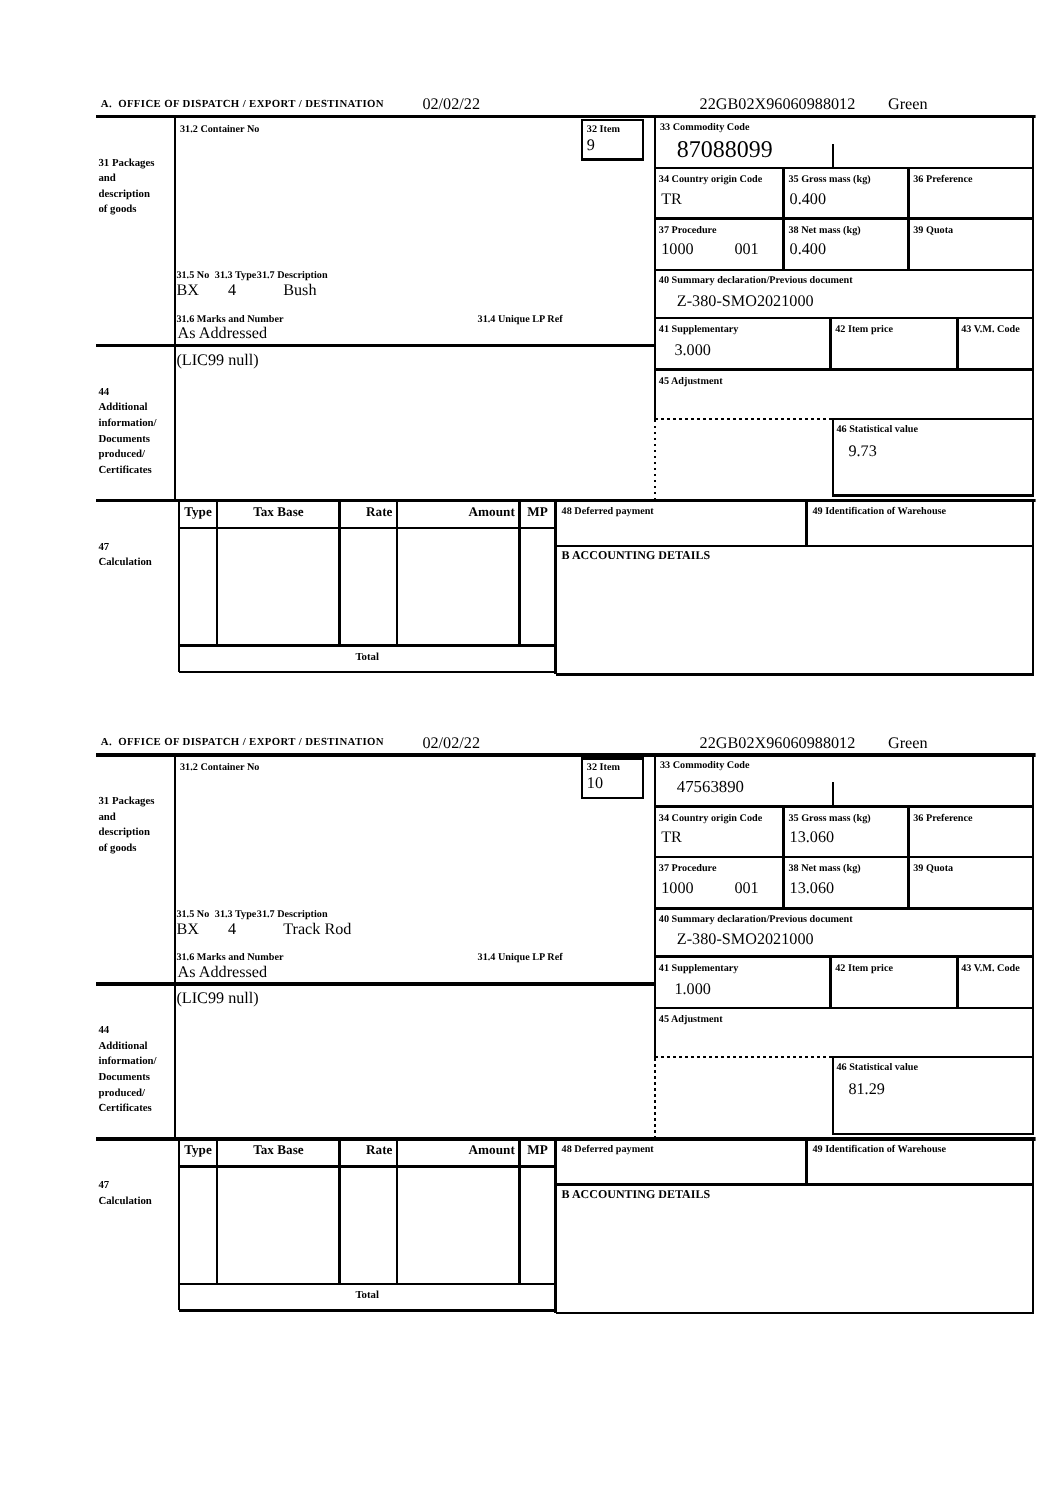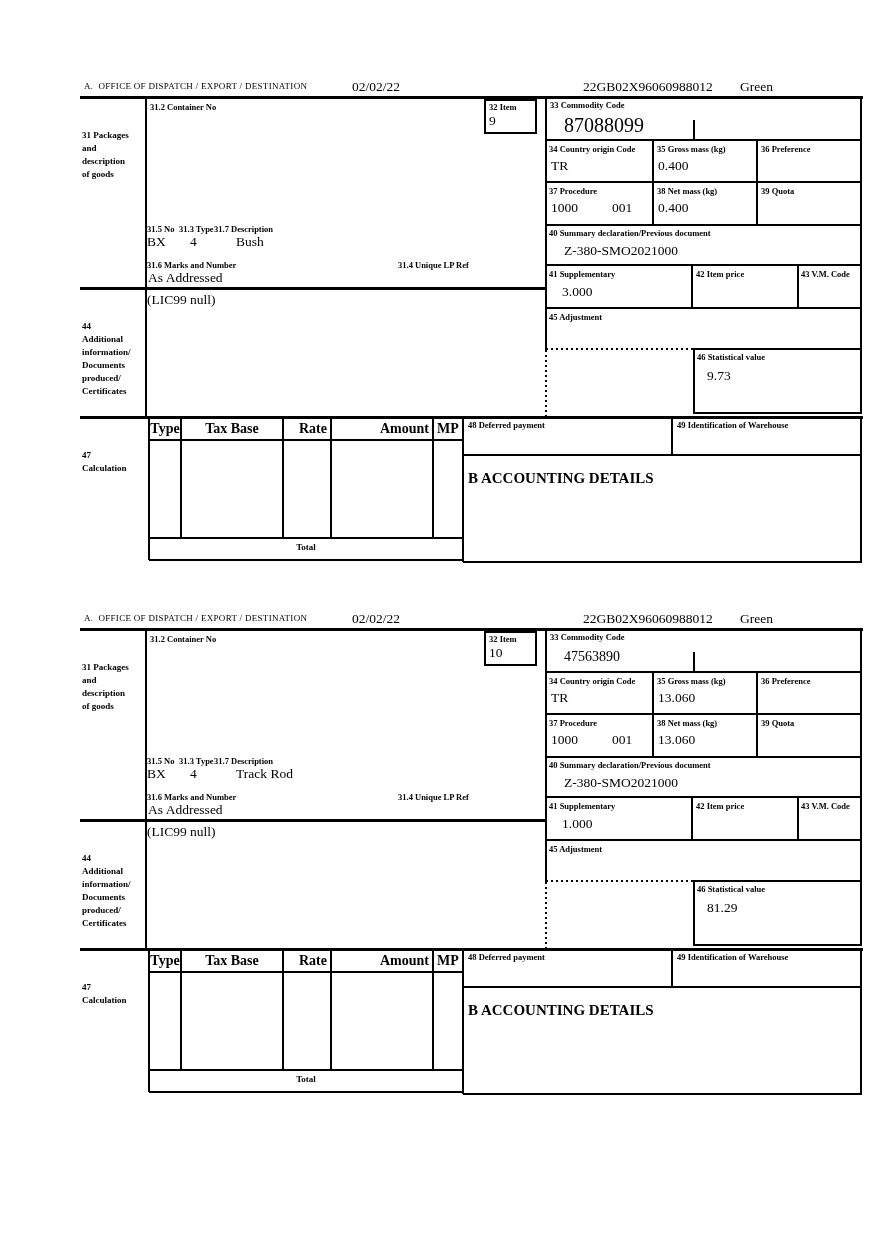--- a/index.html
+++ b/index.html
@@ -3,23 +3,23 @@
 <meta charset="utf-8">
 <style>
   html,body{margin:0;padding:0;background:#fff;}
   body{width:882px;height:1250px;position:relative;overflow:hidden;
        font-family:"Liberation Serif","DejaVu Serif",serif;color:#000;}
   .section{position:absolute;left:80px;width:783px;height:487px;}
   .grid{position:absolute;left:0;top:0;}
   .lbl{position:absolute;font-size:8.5px;font-weight:bold;white-space:pre;line-height:10px;}
   .blk{position:absolute;font-size:9px;font-weight:bold;white-space:pre;line-height:13px;margin-top:29px;}
   .val{position:absolute;font-size:13.5px;white-space:pre;line-height:14px;}
-  .hdr-title{position:absolute;font-size:9px;font-weight:normal;white-space:pre;letter-spacing:.3px;}
-  .acct{position:absolute;font-size:15px;font-weight:bold;white-space:pre;margin-top:12px;}
-  .colhead{position:absolute;font-size:14px;font-weight:bold;white-space:pre;}
+  .hdr-title{position:absolute;font-size:9px;font-weight:bold;white-space:pre;letter-spacing:.3px;}
+  .acct{position:absolute;font-size:10px;font-weight:bold;white-space:pre;}
+  .colhead{position:absolute;font-size:11px;font-weight:bold;white-space:pre;}
   .t-center{text-align:center;}
   .t-right{text-align:right;}
 </style>
 </head>
 <body>
 
 <div class="section" style="top:78px">
   <svg class="grid" width="783" height="487" viewBox="0 0 783 487">
     <g stroke="#000" stroke-width="2" shape-rendering="crispEdges">
       <line x1="0" y1="19" x2="783" y2="19" stroke-width="3"></line>

